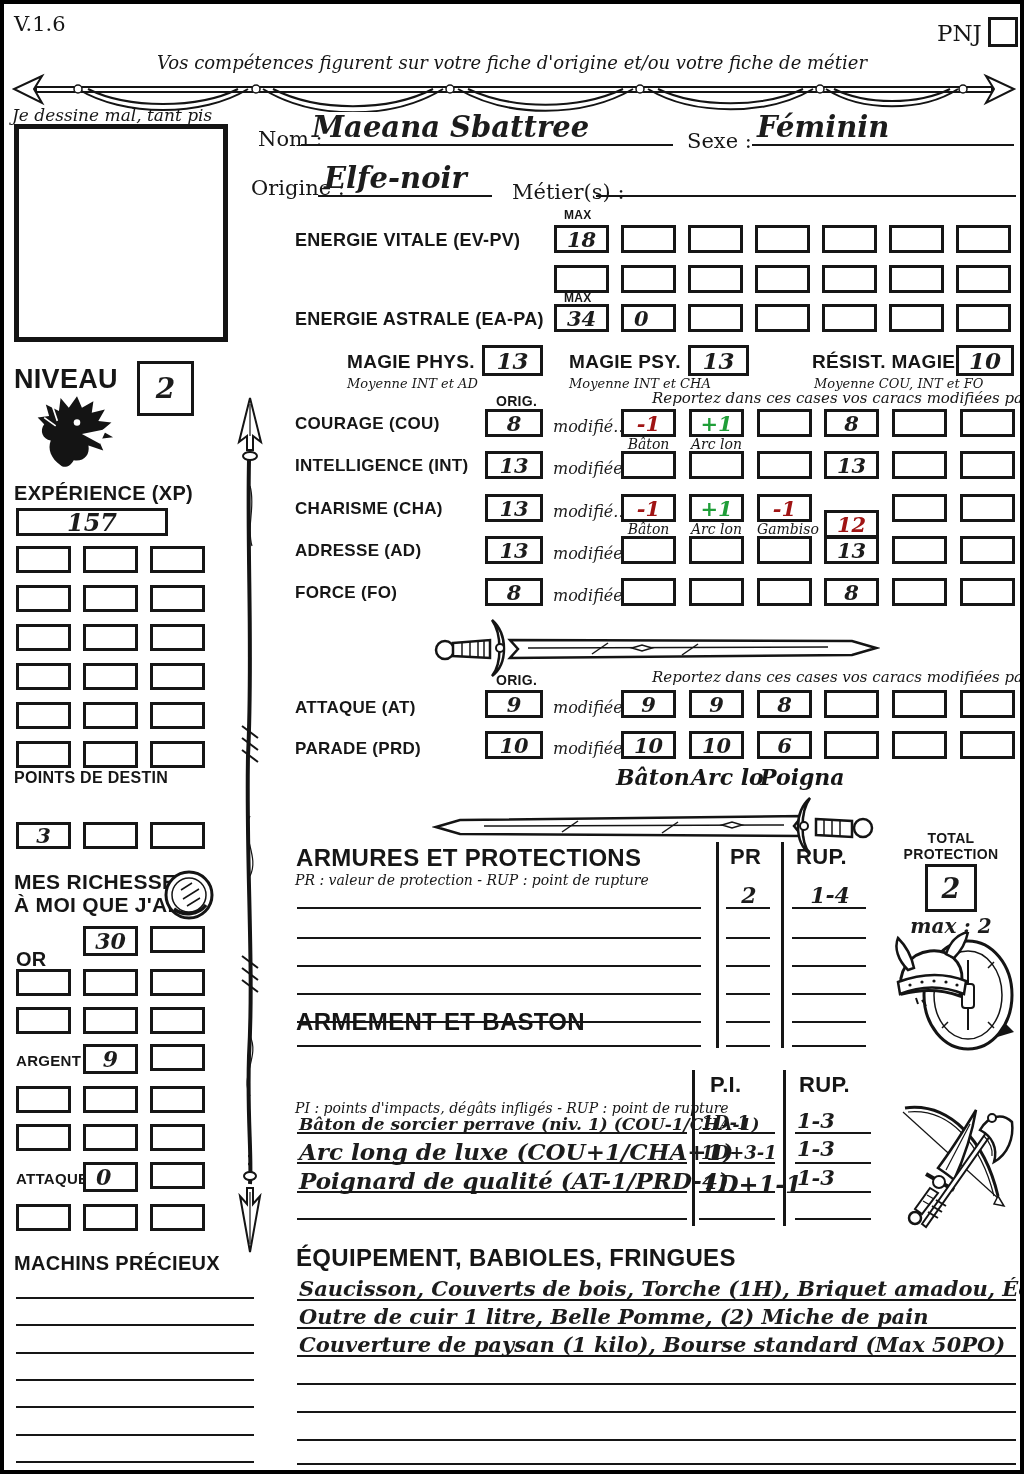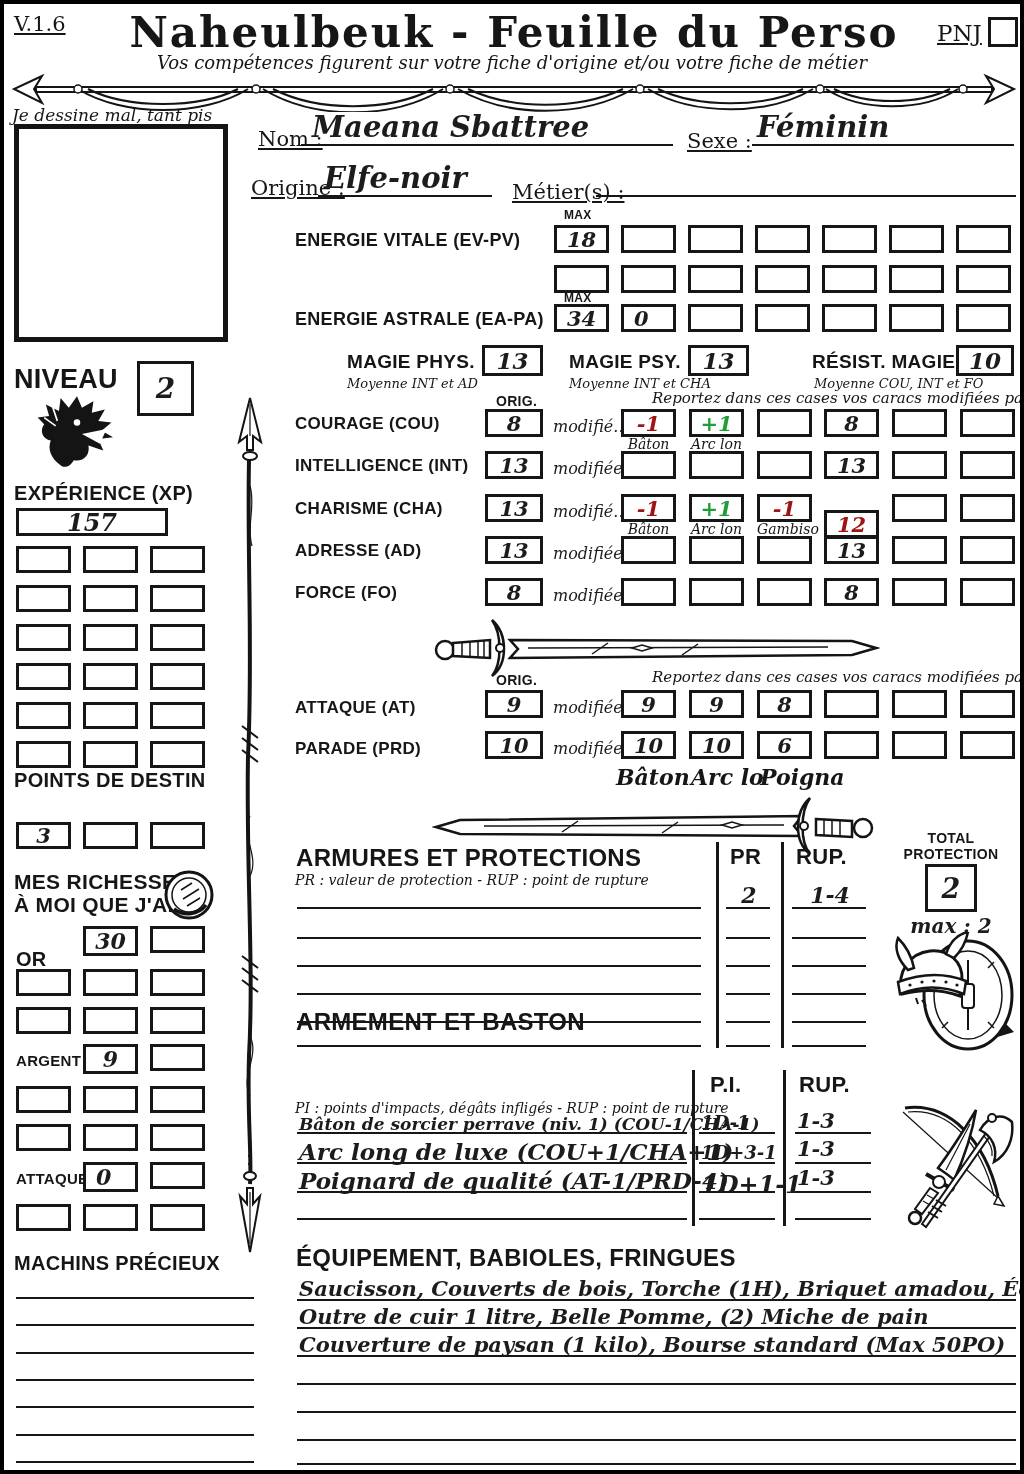--- a/index.html
+++ b/index.html
@@ -5,21 +5,21 @@
   :root{ --ink:#161616; --red:#a01414; --green:#1f9e38; --paper:#ffffff; }
   *{ margin:0; padding:0; box-sizing:border-box; }
   html,body{ background:#888; }
   #sheet{
     position:relative; width:1024px; height:1474px; margin:0 auto;
     background:var(--paper); border:4px solid #000; overflow:hidden;
     color:var(--ink); font-family:"Liberation Sans",sans-serif;
   }
   .p{ position:absolute; }
   .lab{ font-family:"Liberation Sans",sans-serif; font-weight:bold; color:var(--ink); white-space:nowrap; letter-spacing:.3px; }
-  .ser{ font-family:"DejaVu Serif",serif; white-space:nowrap;text-decoration:underline; }
+  .ser{ font-family:"DejaVu Serif",serif; white-space:nowrap; }
   .it{ font-family:"DejaVu Serif",serif; font-style:italic; white-space:nowrap; }
   .hw{ font-family:"DejaVu Serif",serif; font-style:italic; color:#1c1c1c; white-space:nowrap; }
   .hwb{ font-weight:bold; }
   .red{ color:var(--red); } .green{ color:var(--green); }
   .b{ border:3px solid var(--ink); background:#fff; display:flex; align-items:center; justify-content:center; }
   .cell{ width:55px; height:28px; font-size:21px; }
   .cell2{ width:55px; height:27px; }
   .row{ position:absolute; display:flex; gap:12px; }
   .grid3{ position:absolute; display:grid; grid-template-columns:repeat(3,55px); gap:12px; }
   .ul{ position:absolute; border-bottom:2px solid var(--ink); }
@@ -27,21 +27,20 @@
   .title{ font-family:"DejaVu Serif",serif; font-weight:bold; letter-spacing:2px; }
   .vline{ position:absolute; width:3px; background:var(--ink); }
   svg{ display:block; }
 </style>
 </head>
 <body>
 
 <div id="sheet">
 
   <div class="p ser" style="left:10px;top:8px;font-size:21px">V.1.6</div>
-  <div class="p title" style="left:120px;top:4px;width:780px;font-size:42px;text-align:center">Naheulbeuk - Feuille du Perso</div>
   <div class="p ser" style="left:933px;top:16px;font-size:23px">PNJ</div>
   <div class="p b" style="left:984px;top:13px;width:30px;height:30px"></div>
   <div class="p it" style="left:0;top:48px;width:1016px;font-size:18px;text-align:center">Vos compétences figurent sur votre fiche d'origine et/ou votre fiche de métier</div>
 
   <div class="p" style="left:4px;top:68px">
     <svg width="1012" height="40" viewBox="0 0 1012 40">
       <g stroke="#141414" fill="#fff">
         <rect x="28" y="15" width="956" height="5" stroke-width="2"></rect>
         <polygon points="34,4 6,17 34,31 26,17" stroke-width="2"></polygon>
         <polygon points="978,4 1006,17 978,31 986,17" stroke-width="2"></polygon>
@@ -286,21 +285,21 @@
       <div class="b cell2"></div>
       <div class="b cell2"></div>
       <div class="b cell2"></div>
       <div class="b cell2"></div>
       <div class="b cell2"></div>
       <div class="b cell2"></div>
       <div class="b cell2"></div>
       <div class="b cell2"></div>
   </div>
 
-  <div class="p lab" style="left:10px;top:765px;font-size:20px">POINTS DE DESTIN</div>
+  <div class="p lab" style="left:10px;top:765px;font-size:16px">POINTS DE DESTIN</div>
   <div class="row" style="left:12px;top:818px">
     <div class="b cell2 hw hwb" style="font-size:21px">3</div>
     <div class="b cell2"></div>
       <div class="b cell2"></div>
   </div>
 
   <div class="p lab" style="left:10px;top:866px;font-size:21px">MES RICHESSES</div>
   <div class="p lab" style="left:10px;top:889px;font-size:21px">À MOI QUE J'AI</div>
   <div class="p" style="left:157px;top:864px">
     <svg width="56" height="56" viewBox="0 0 56 56">

